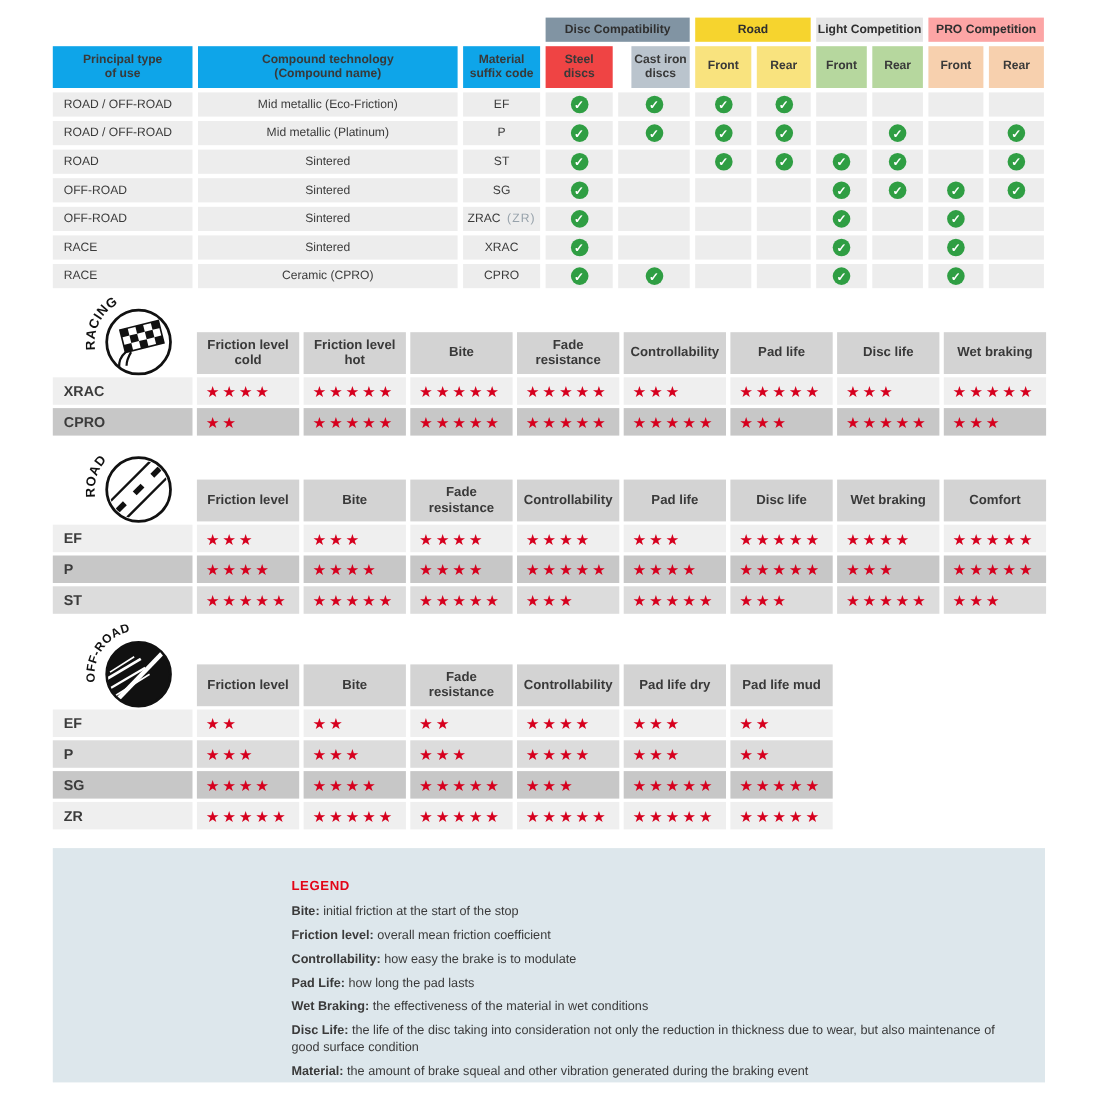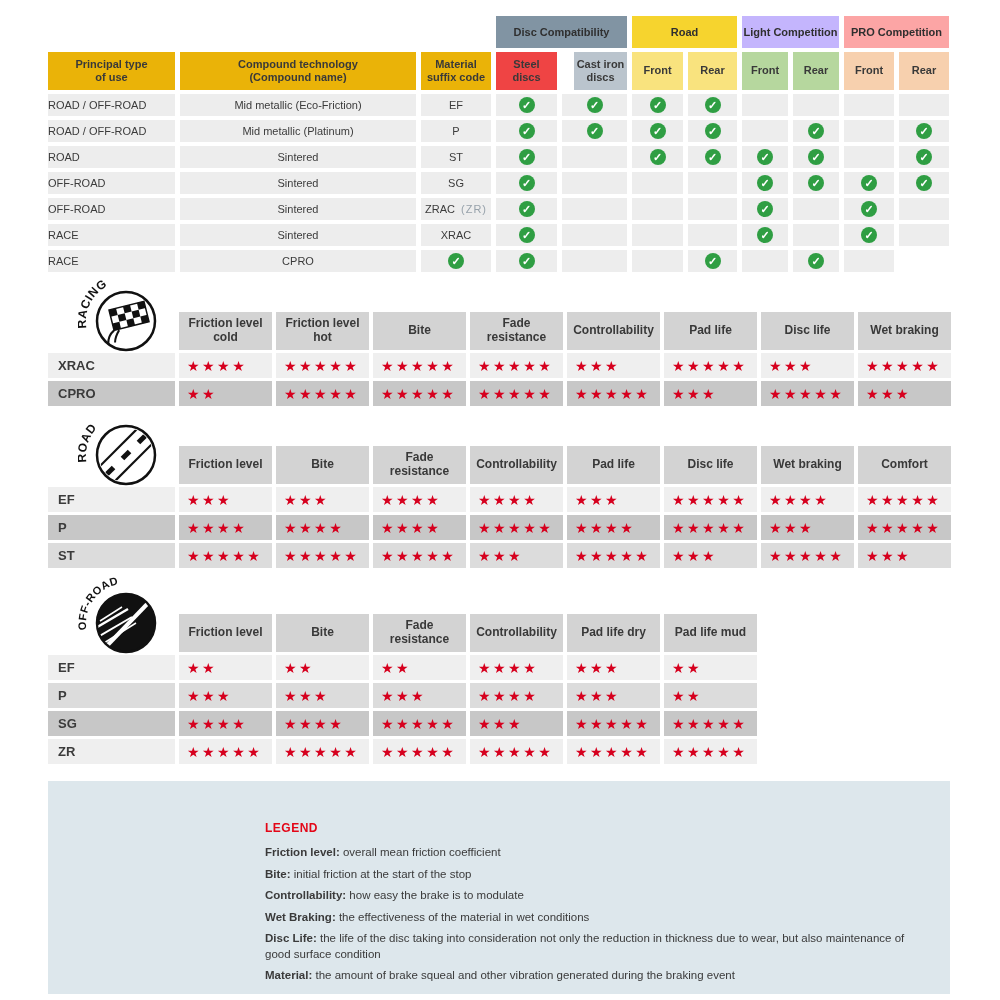--- a/index.html
+++ b/index.html
@@ -10,30 +10,30 @@
   }
   
   .compat{
     margin:16px 0 0 48px;
     display:grid;
     grid-template-columns:127px 236px 70px 61px 65px 51px 49px 46px 46px 50px 50px;
     column-gap:5px;row-gap:4px;
   }
   .band-spacer{height:22px;}
   .band{
-    height:32px;display:flex;align-items:center;justify-content:center;
+    height:22px;display:flex;align-items:center;justify-content:center;
     font-weight:700;font-size:11px;color:#2f2f2f;
   }
   .hcell{
-    background:#eab308;height:38px;
+    background:#0ea5e9;height:38px;
     display:flex;align-items:center;justify-content:center;text-align:center;
     font-weight:700;font-size:11px;line-height:1.2;white-space:pre-line;color:#393939;
   }
   .rcell{background:#ededed;height:22px;display:flex;align-items:center;font-size:11px;}
-  .rcell.use{}
+  .rcell.use{padding-left:10px;}
   .rcell.center{justify-content:center;}
   .code-suffix{color:#97a2ab;margin-left:2px;letter-spacing:1px;}
   .check{
     width:16px;height:16px;border-radius:50%;background:#2f9e43;color:#fff;
     font-size:11px;font-weight:700;display:flex;align-items:center;justify-content:center;
   }
   
   .rsec{position:relative;margin-left:48px;}
   #sec-0{margin-top:40px;}
   #sec-1{margin-top:40px;}
@@ -49,36 +49,36 @@
   .rstars{height:25px;display:flex;align-items:center;padding-left:8px;}
   .stars{color:#d6001e;font-size:14px;letter-spacing:2.5px;line-height:1;}
   .sh-light{background:#efefef;}
   .sh-medium{background:#dcdcdc;}
   .sh-dark{background:#c7c7c7;}
   .sec-icon{position:absolute;left:30px;top:-43px;}
   .sec-icon text{font-family:"Liberation Sans",sans-serif;font-weight:700;font-size:12px;fill:#111;letter-spacing:0.5px;}
   
   .legend{
     margin:17px 0 0 48px;width:902px;height:213px;background:#dde7ec;
-    box-sizing:border-box;padding:40px 40px 0 217px;
+    box-sizing:border-box;padding:27px 40px 0 217px;
   }
   .legend-title{color:#e30617;font-weight:700;font-size:12px;margin:0 0 10px 0;letter-spacing:0.5px;}
   .lentry{font-size:11.5px;margin:0 0 6px 0;max-width:640px;line-height:1.35;color:#3a3a3a;}
   .lterm{font-weight:700;}
 </style>
 </head>
 <body>
 
 <div>
 
   <div id="compat-grid" class="compat">
       <div class="band-spacer" style="grid-column: 1 / span 3;"></div>
       <div class="band" style="background: rgb(129, 148, 163); grid-column: 4 / span 2;">Disc Compatibility</div>
       <div class="band" style="background: rgb(246, 212, 46); grid-column: 6 / span 2;">Road</div>
-      <div class="band" style="background: #c4b5fd; grid-column: 8 / span 2; text-align: center;">Light Competition</div>
+      <div class="band" style="background: #e5e5e5; grid-column: 8 / span 2; text-align: center;">Light Competition</div>
       <div class="band" style="background: #fca5a5; grid-column: 10 / span 2;">PRO Competition</div>
       <div class="hcell">Principal type
 of use</div>
       <div class="hcell">Compound technology
 (Compound name)</div>
       <div class="hcell">Material
 suffix code</div>
       <div class="hcell" style="background: #ef4444;">Steel
 discs</div>
       <div class="hcell" style="background: rgb(186, 196, 205); margin-left: 12px;">Cast iron
@@ -203,20 +203,21 @@
       <div class="rcell center"></div>
       <div class="rcell center">
         <span class="check">✓</span>
       </div>
       <div class="rcell center"></div>
       <div class="rcell center">
         <span class="check">✓</span>
       </div>
       <div class="rcell center"></div>
       <div class="rcell use">RACE</div>
+      <div class="rcell center">Ceramic (CPRO)</div>
       <div class="rcell center">CPRO</div>
       <div class="rcell center">
         <span class="check">✓</span>
       </div>
       <div class="rcell center">
         <span class="check">✓</span>
       </div>
       <div class="rcell center"></div>
       <div class="rcell center"></div>
       <div class="rcell center">
@@ -526,22 +527,23 @@
         </div>
         <div class="rstars sh-light">
           <span class="stars">★★★★★</span>
         </div>
       </div>
   </div>
 
   <div class="legend">
     <div class="legend-title">LEGEND</div>
     <div id="legend-entries">
+        <p class="lentry"><span class="lterm">Bite: </span>initial friction at the start of the stop</p>
         <p class="lentry"><span class="lterm">Friction level: </span>overall mean friction coefficient</p>
-        <p class="lentry"><span class="lterm">Bite: </span>initial friction at the start of the stop</p>
         <p class="lentry"><span class="lterm">Controllability: </span>how easy the brake is to modulate</p>
+        <p class="lentry"><span class="lterm">Pad Life: </span>how long the pad lasts</p>
         <p class="lentry"><span class="lterm">Wet Braking: </span>the effectiveness of the material in wet conditions</p>
         <p class="lentry"><span class="lterm">Disc Life: </span>the life of the disc taking into consideration not only the reduction in thickness due to wear, but also maintenance of good surface condition</p>
         <p class="lentry"><span class="lterm">Material: </span>the amount of brake squeal and other vibration generated during the braking event</p>
       </div>
   </div>
 
 </div>
 
 </body></html>

